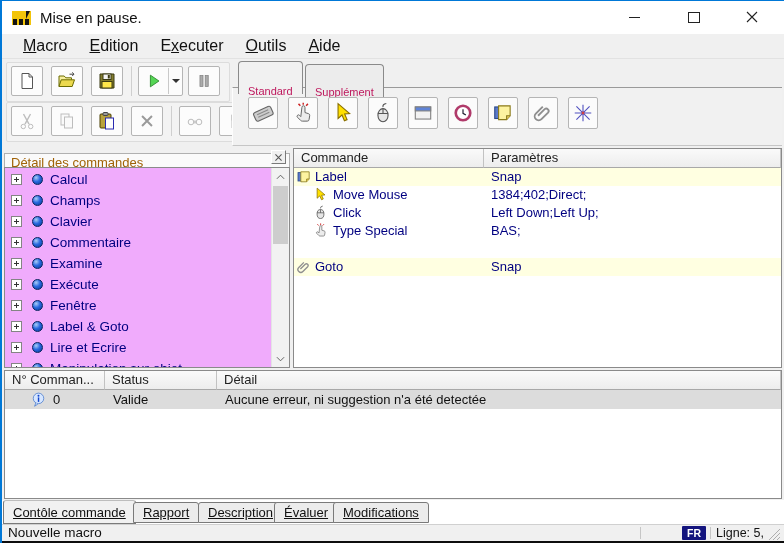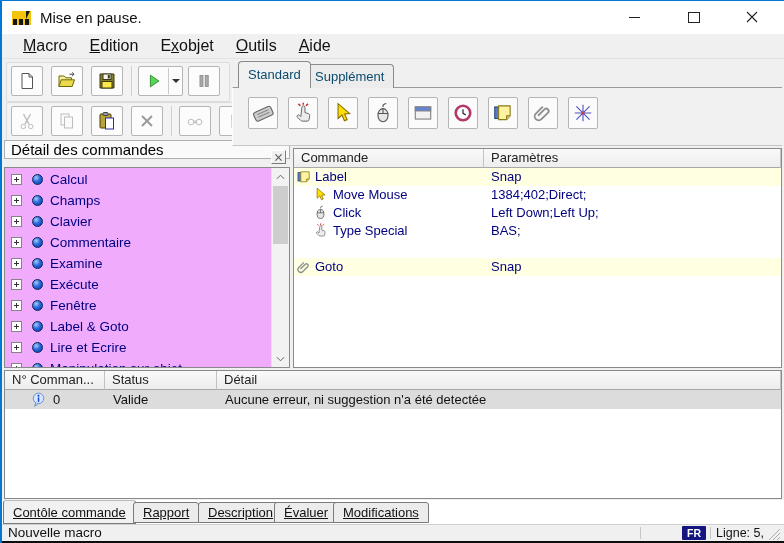--- a/index.html
+++ b/index.html
@@ -27,26 +27,26 @@
   .tb{width:32px;height:30px;background:#fcfcfc;border:1px solid #b5b5b5;border-radius:2px;display:flex;align-items:center;justify-content:center;box-sizing:border-box;}
   .tb svg{display:block;}
   .vsep{width:1px;background:#cfcfcf;}
   .run-group{width:45px;display:flex;align-items:center;padding:0;}
   .run-play{flex:0 0 29px;display:flex;align-items:center;justify-content:center;}
   .run-div{width:1px;height:26px;background:#c9c9c9;}
   .run-arrow{flex:1;display:flex;align-items:center;justify-content:center;}
   .tri-down{width:0;height:0;border-left:4px solid transparent;border-right:4px solid transparent;border-top:4px solid #333;}
   
   .tabbody{left:232px;top:87px;width:550px;height:59px;background:#f1f1f1;border-top:1px solid #9a9a9a;border-left:1px solid #fdfdfd;border-bottom:1px solid #c6c6c6;box-sizing:border-box;z-index:5;}
-  .tab{height:24px;line-height:23px;font-size:13px;color:#0c4a6e;background:#ececec;border:1px solid #8a8a8a;border-bottom:none;border-radius:4px 4px 0 0;padding:0 9px;box-sizing:border-box;z-index:6;}
+  .tab{height:24px;line-height:23px;font-size:11px;color:#be185d;background:#ececec;border:1px solid #8a8a8a;border-bottom:none;border-radius:4px 4px 0 0;padding:16px 9px;box-sizing:border-box;z-index:6;}
   .tab.active{height:27px;line-height:26px;background:#f1f1f1;z-index:7;}
   .pb{width:30px;height:32px;background:#fbfbfb;border:1px solid #b5b5b5;border-radius:2px;display:flex;align-items:center;justify-content:center;box-sizing:border-box;z-index:6;}
   
   .main-bg{left:2px;top:148px;width:782px;height:352px;background:#f0f0f0;}
-  .sb-header{left:4px;top:140px;width:286px;height:19px;background:#fafafa;border:1px solid #b0b0b0;box-sizing:border-box;font-size:15px;line-height:17px;padding-left:6px;color:#000000;}
+  .sb-header{left:4px;top:153px;width:286px;height:19px;background:#fafafa;border:1px solid #b0b0b0;box-sizing:border-box;font-size:13px;line-height:17px;padding-left:6px;color:#a16207;}
   .sb-close{left:271px;top:150px;width:15px;height:14px;background:#f0f0f0;border:1px solid;border-color:#fff #7a7a7a #7a7a7a #fff;display:flex;align-items:center;justify-content:center;box-sizing:border-box;}
   .tree{left:4px;top:167px;width:286px;height:201px;background:#f0abfc;border:1px solid #8a8a8a;box-sizing:border-box;overflow:hidden;}
   .titem{position:absolute;left:0;width:100%;height:20px;line-height:20px;}
   .plus{position:absolute;left:6px;top:4px;width:11px;height:11px;border:1px solid #848484;background:#fff;box-sizing:border-box;}
   .plus::before{content:"";position:absolute;left:2px;top:4px;width:5px;height:1px;background:#333;}
   .plus::after{content:"";position:absolute;left:4px;top:2px;width:1px;height:5px;background:#333;}
   .sphere{position:absolute;left:27px;top:4px;width:11px;height:11px;border-radius:50%;
           background:radial-gradient(circle at 35% 30%, #aacdf6, #2a6ae0 45%, #083a9a 95%);
           border:1px solid #06245e;box-sizing:border-box;}
   .tlabel{position:absolute;left:45px;font-size:13.5px;color:#000080;white-space:nowrap;}
@@ -98,21 +98,21 @@
   </div>
 <div class="abs win-btn" style="left:729px;">
   <svg width="12" height="12" viewBox="0 0 12 12">
       <path d="M1 1 L11 11 M11 1 L1 11" stroke="#222" stroke-width="1.1" fill="none"></path>
     </svg>
 </div>
 
 <div class="abs menubar">
   <span class="menu-item"><span></span><u>M</u><span>acro</span></span>
   <span class="menu-item"><span></span><u>E</u><span>dition</span></span>
-  <span class="menu-item"><span>E</span><u>x</u><span>objet</span></span>
+  <span class="menu-item"><span>E</span><u>x</u><span>ecuter</span></span>
   <span class="menu-item"><span></span><u>O</u><span>utils</span></span>
   <span class="menu-item"><span></span><u>A</u><span>ide</span></span>
 </div>
 
 <div class="abs toolbar-region"></div>
 <div class="abs tbgroup" style="left:6px;top:62px;width:222px;height:38px;"></div>
 <div class="abs tbgroup" style="left:6px;top:102px;width:232px;height:38px;"></div>
 
 <div class="abs tb" style="left:11px;top:66px;">
   <svg width="20" height="20" viewBox="0 0 20 20">

